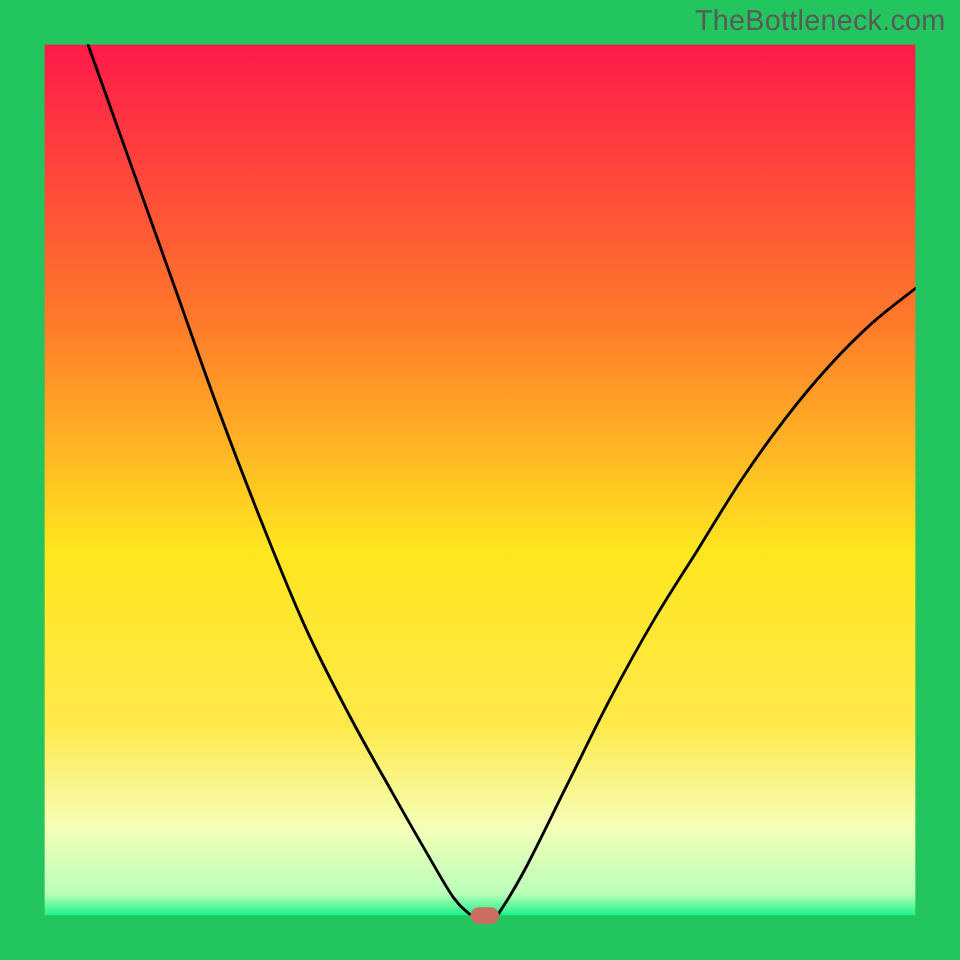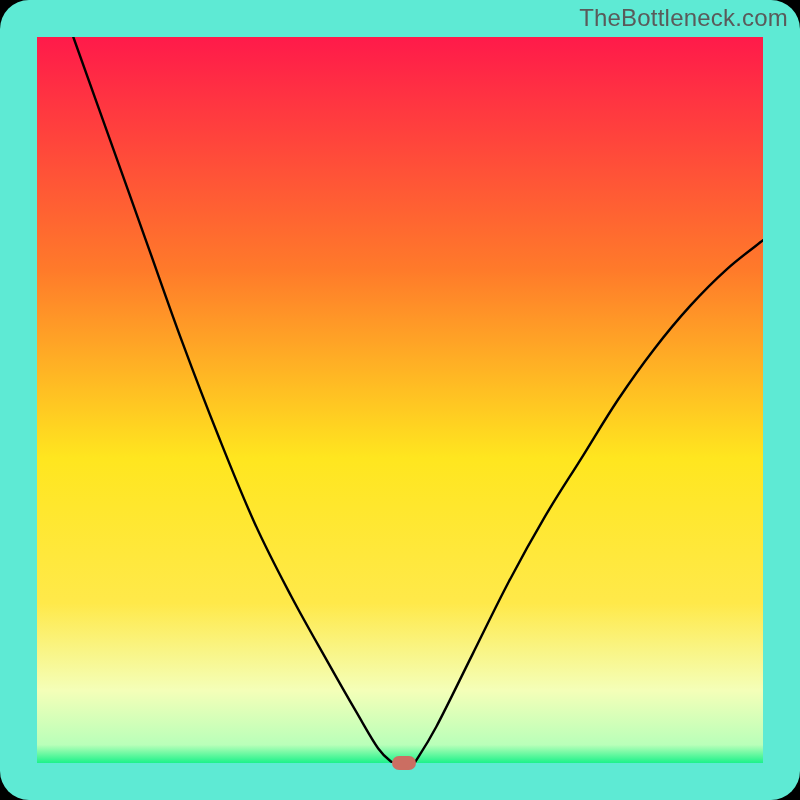--- a/index.html
+++ b/index.html
@@ -7,23 +7,22 @@
     padding: 0;
     background: #000;
     width: 800px;
     height: 800px;
     overflow: hidden;
     font-family: Arial, sans-serif;
   }
   .outer {
     width: 800px;
     height: 800px;
-    background: #5eead4;
+    background: #22c55e;
     position: relative;
-    border-radius: 29px;
   }
   .watermark {
     position: absolute;
     top: 4px;
     right: 12px;
     color: #5a5a5a;
     font-size: 24px;
     font-weight: 500;
     letter-spacing: 0.2px;
     z-index: 10;

